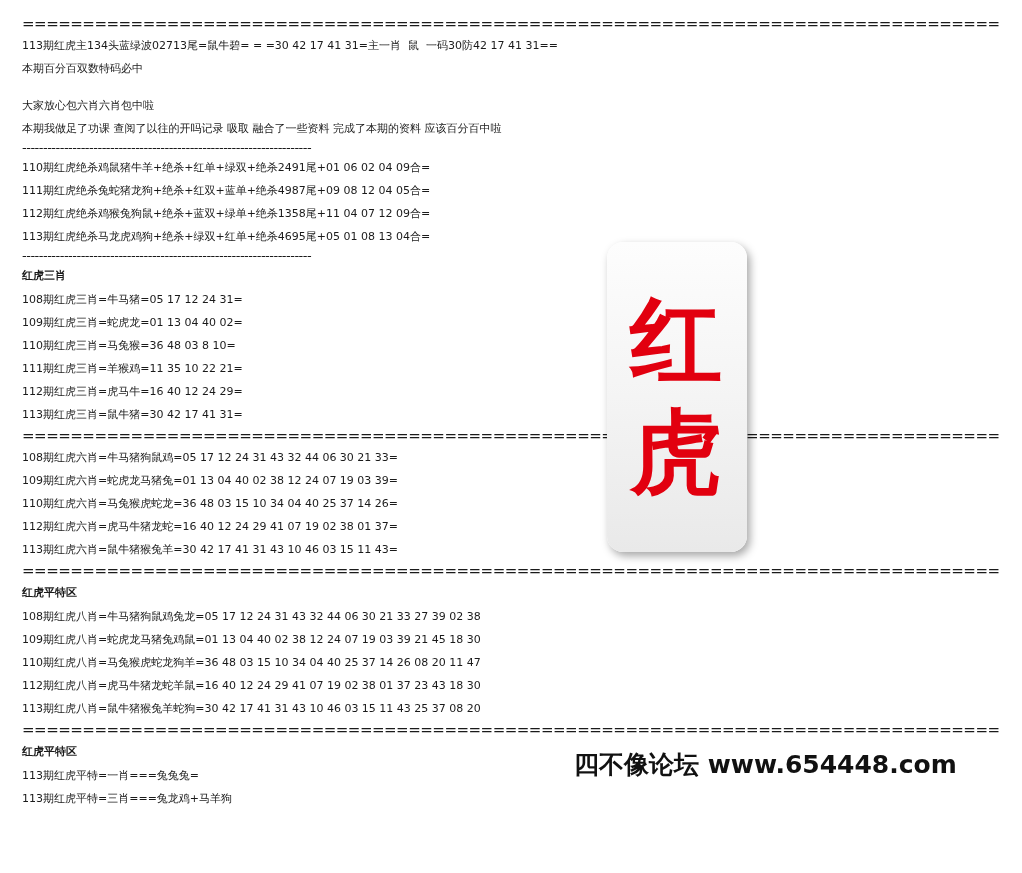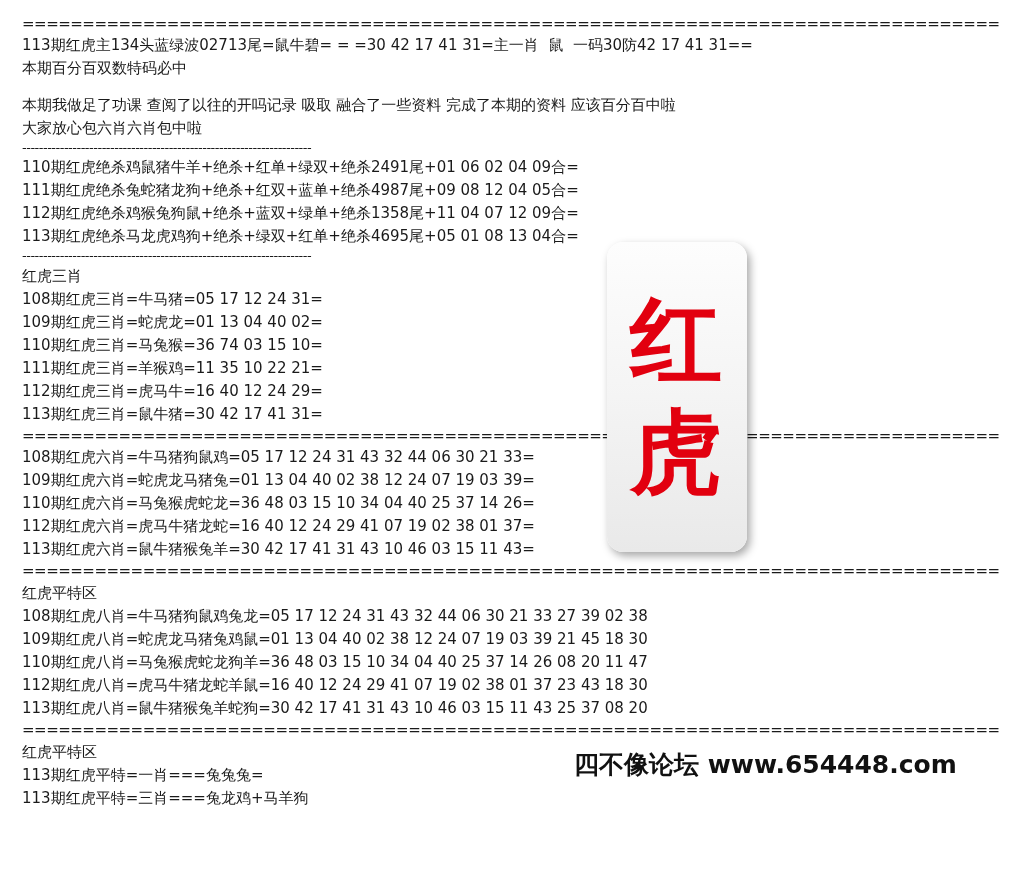--- a/index.html
+++ b/index.html
@@ -16,21 +16,21 @@
     overflow: hidden;
   }
   .page {
     position: relative;
     width: 1022px;
     height: 873px;
     box-sizing: border-box;
     padding: 14px 22px 0 22px;
   }
   .line {
-    font-size: 15px;
+    font-size: 11px;
     line-height: 23px;
     white-space: pre;
     letter-spacing: 0px;
   }
   .rule {
     font-size: 15px;
     line-height: 20px;
     white-space: pre;
     overflow: hidden;
     color: #1a1a1a;
@@ -40,23 +40,24 @@
     font-size: 13px;
     line-height: 16px;
     white-space: pre;
     overflow: hidden;
     color: #1a1a1a;
     letter-spacing: -0.5px;
   }
   .gap-md { height: 14px; }
 
   .section-title {
-    font-size: 15px;
+    font-size: 11px;
     line-height: 24px;
     white-space: pre;
+    font-weight: bold;
   }
 
   
   .logo-card {
     position: absolute;
     left: 607px;
     top: 242px;
     width: 140px;
     height: 310px;
     background: linear-gradient(to bottom, #fdfdfd 0%, #f4f4f4 50%, #e9e9e9 100%);
@@ -91,36 +92,36 @@
 
 <div class="page">
 
   <div class="rule">============================================================================================</div>
 
   <div class="line">113期红虎主134头蓝绿波02713尾=鼠牛碧= = =30 42 17 41 31=主一肖  鼠  一码30防42 17 41 31==</div>
   <div class="line">本期百分百双数特码必中</div>
 
   <div class="gap-md"></div>
 
+  <div class="line">大家放心包六肖六肖包中啦</div>
   <div class="line">本期我做足了功课 查阅了以往的开吗记录 吸取 融合了一些资料 完成了本期的资料 应该百分百中啦</div>
-  <div class="line">大家放心包六肖六肖包中啦</div>
 
   <div class="dash">---------------------------------------------------------------------</div>
 
   <div class="line">110期红虎绝杀鸡鼠猪牛羊+绝杀+红单+绿双+绝杀2491尾+01 06 02 04 09合=</div>
   <div class="line">111期红虎绝杀兔蛇猪龙狗+绝杀+红双+蓝单+绝杀4987尾+09 08 12 04 05合=</div>
   <div class="line">112期红虎绝杀鸡猴兔狗鼠+绝杀+蓝双+绿单+绝杀1358尾+11 04 07 12 09合=</div>
   <div class="line">113期红虎绝杀马龙虎鸡狗+绝杀+绿双+红单+绝杀4695尾+05 01 08 13 04合=</div>
 
   <div class="dash">---------------------------------------------------------------------</div>
 
   <div class="section-title">红虎三肖</div>
   <div class="line">108期红虎三肖=牛马猪=05 17 12 24 31=</div>
   <div class="line">109期红虎三肖=蛇虎龙=01 13 04 40 02=</div>
-  <div class="line">110期红虎三肖=马兔猴=36 74 03 15 10=</div>
+  <div class="line">110期红虎三肖=马兔猴=36 48 03 8 10=</div>
   <div class="line">111期红虎三肖=羊猴鸡=11 35 10 22 21=</div>
   <div class="line">112期红虎三肖=虎马牛=16 40 12 24 29=</div>
   <div class="line">113期红虎三肖=鼠牛猪=30 42 17 41 31=</div>
 
   <div class="rule">============================================================================================</div>
 
   <div class="line">108期红虎六肖=牛马猪狗鼠鸡=05 17 12 24 31 43 32 44 06 30 21 33=</div>
   <div class="line">109期红虎六肖=蛇虎龙马猪兔=01 13 04 40 02 38 12 24 07 19 03 39=</div>
   <div class="line">110期红虎六肖=马兔猴虎蛇龙=36 48 03 15 10 34 04 40 25 37 14 26=</div>
   <div class="line">112期红虎六肖=虎马牛猪龙蛇=16 40 12 24 29 41 07 19 02 38 01 37=</div>

